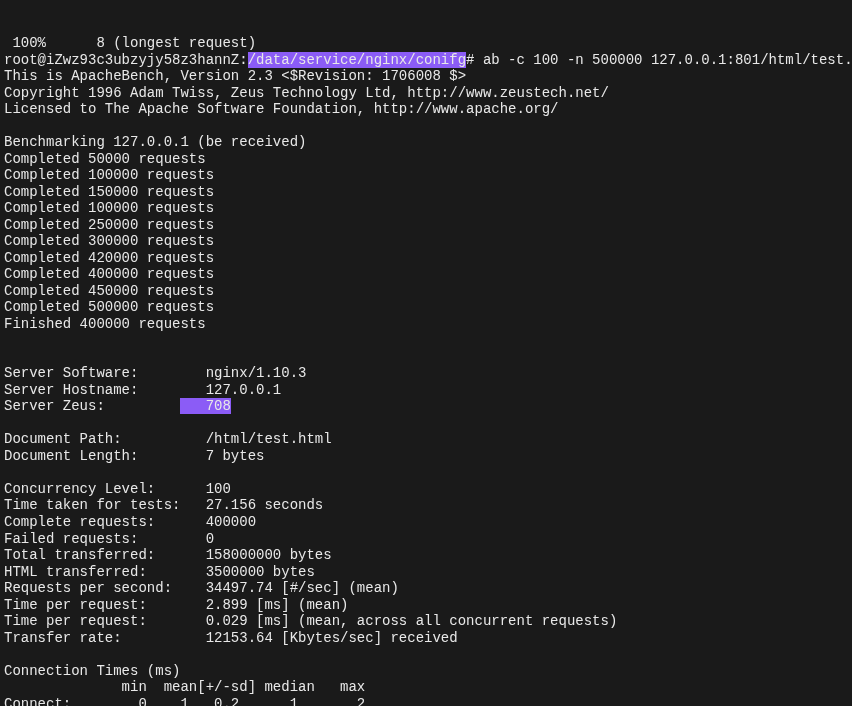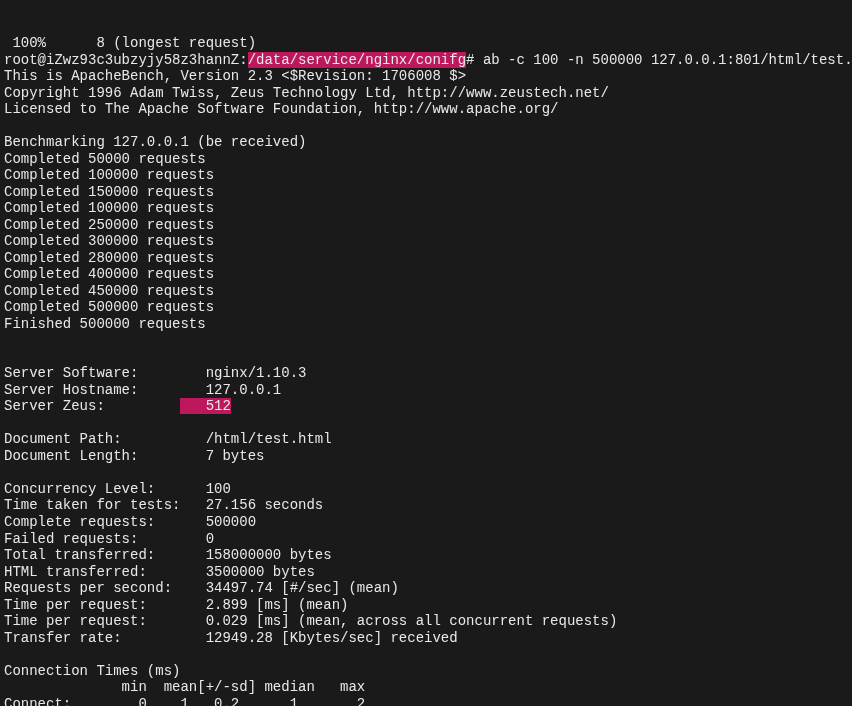--- a/index.html
+++ b/index.html
@@ -12,62 +12,62 @@
     line-height: 1.18;
     width: 852px;
     height: 706px;
     overflow: hidden;
     white-space: pre;
   }
   .term {
     padding: 2px 4px;
   }
   .hl {
-    background: #be185d;
+    background: #8b5cf6;
   }
 </style>
 </head>
 <body>
 <div class="term"><span> 100%      8 (longest request)</span>
 <span><span>root@iZwz93c3ubzyjy58z3hannZ:</span><span class="hl">/data/service/nginx/conifg</span><span># ab -c 100 -n 500000 127.0.0.1:801/html/test.html</span></span>
 <span>This is ApacheBench, Version 2.3 &lt;$Revision: 1706008 $&gt;</span>
 <span>Copyright 1996 Adam Twiss, Zeus Technology Ltd, http://www.zeustech.net/</span>
 <span>Licensed to The Apache Software Foundation, http://www.apache.org/</span>
 
 <span>Benchmarking 127.0.0.1 (be received)</span>
 <span>Completed 50000 requests</span>
 <span>Completed 100000 requests</span>
 <span>Completed 150000 requests</span>
 <span>Completed 100000 requests</span>
 <span>Completed 250000 requests</span>
 <span>Completed 300000 requests</span>
-<span>Completed 280000 requests</span>
+<span>Completed 420000 requests</span>
 <span>Completed 400000 requests</span>
 <span>Completed 450000 requests</span>
 <span>Completed 500000 requests</span>
-<span>Finished 500000 requests</span>
+<span>Finished 400000 requests</span>
 
 
 <span>Server Software:        nginx/1.10.3</span>
 <span>Server Hostname:        127.0.0.1</span>
-<span><span>Server Zeus:         </span><span class="hl">   512</span></span>
+<span><span>Server Zeus:         </span><span class="hl">   708</span></span>
 
 <span>Document Path:          /html/test.html</span>
 <span>Document Length:        7 bytes</span>
 
 <span>Concurrency Level:      100</span>
 <span>Time taken for tests:   27.156 seconds</span>
-<span>Complete requests:      500000</span>
+<span>Complete requests:      400000</span>
 <span>Failed requests:        0</span>
 <span>Total transferred:      158000000 bytes</span>
 <span>HTML transferred:       3500000 bytes</span>
 <span>Requests per second:    34497.74 [#/sec] (mean)</span>
 <span>Time per request:       2.899 [ms] (mean)</span>
 <span>Time per request:       0.029 [ms] (mean, across all concurrent requests)</span>
-<span>Transfer rate:          12949.28 [Kbytes/sec] received</span>
+<span>Transfer rate:          12153.64 [Kbytes/sec] received</span>
 
 <span>Connection Times (ms)</span>
 <span>              min  mean[+/-sd] median   max</span>
 <span>Connect:        0    1   0.2      1       2</span>
 
 
 
 
 
 

